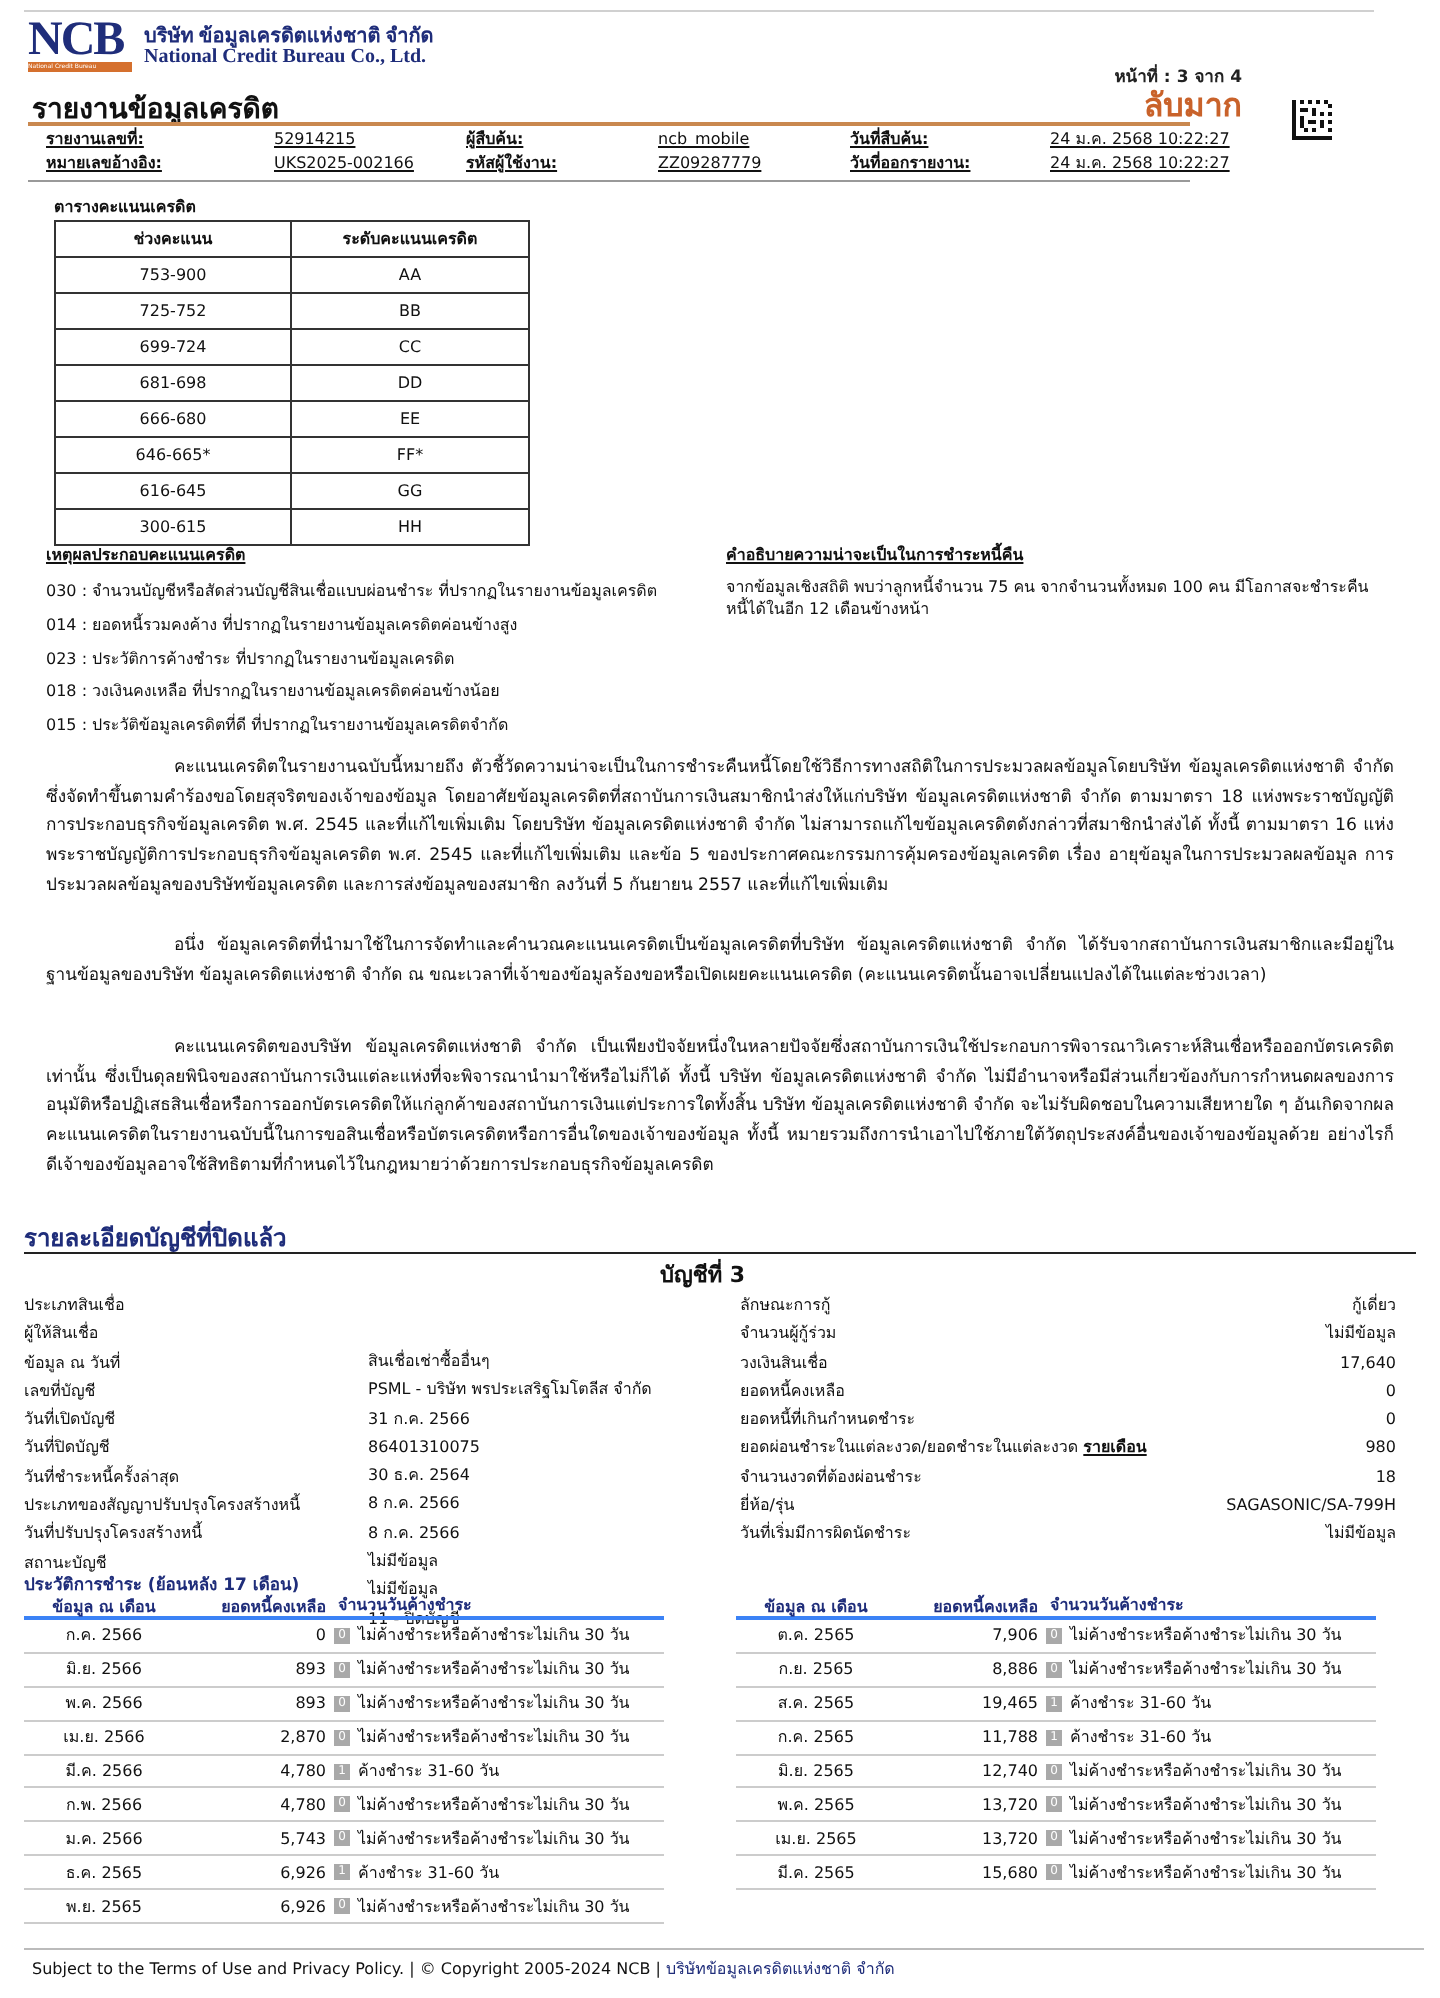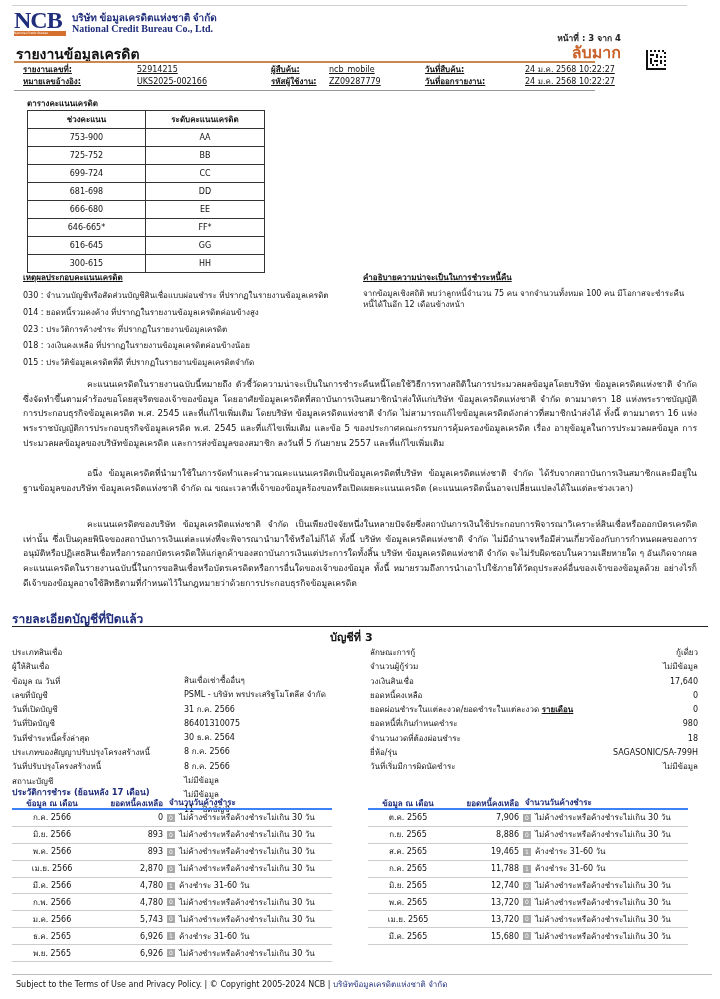--- a/index.html
+++ b/index.html
@@ -112,21 +112,21 @@
 <div class="title-rule"></div>
 
 <div class="meta" style="left:23px;">
   <div class="lbl">รายงานเลขที่:</div>
   <div class="lbl">หมายเลขอ้างอิง:</div>
 </div>
 <div class="meta" style="left:137px;">
   <div>52914215</div>
   <div>UKS2025-002166</div>
 </div>
-<div class="meta" style="left:233px;margin-left:38px;">
+<div class="meta" style="left:233px;">
   <div class="lbl">ผู้สืบค้น:</div>
   <div class="lbl">รหัสผู้ใช้งาน:</div>
 </div>
 <div class="meta" style="left:329px;">
   <div>ncb_mobile</div>
   <div>ZZ09287779</div>
 </div>
 <div class="meta" style="left:425px;">
   <div class="lbl">วันที่สืบค้น:</div>
   <div class="lbl">วันที่ออกรายงาน:</div>
@@ -221,22 +221,22 @@
   <div>8 ก.ค. 2566</div>
   <div>ไม่มีข้อมูล</div>
   <div>ไม่มีข้อมูล</div>
   <div>11 - ปิดบัญชี</div>
 </div>
 <div class="kv" style="left:370px; top:646px;">
   <div>ลักษณะการกู้</div>
   <div>จำนวนผู้กู้ร่วม</div>
   <div>วงเงินสินเชื่อ</div>
   <div>ยอดหนี้คงเหลือ</div>
+  <div>ยอดหนี้ที่เกินกำหนดชำระ</div>
   <div><span>ยอดผ่อนชำระในแต่ละงวด/ยอดชำระในแต่ละงวด</span> <span class="ul">รายเดือน</span></div>
-  <div>ยอดหนี้ที่เกินกำหนดชำระ</div>
   <div>จำนวนงวดที่ต้องผ่อนชำระ</div>
   <div>ยี่ห้อ/รุ่น</div>
   <div>วันที่เริ่มมีการผิดนัดชำระ</div>
 </div>
 <div class="kv right-col" style="right:22px; top:646px; width:160px;">
   <div>กู้เดี่ยว</div>
   <div>ไม่มีข้อมูล</div>
   <div>17,640</div>
   <div>0</div>
   <div>0</div>

